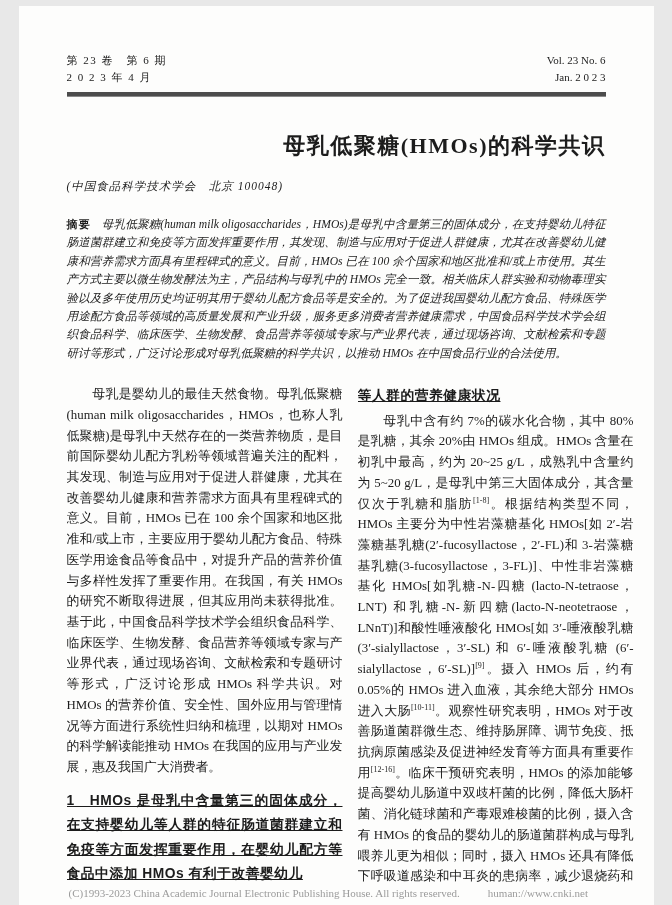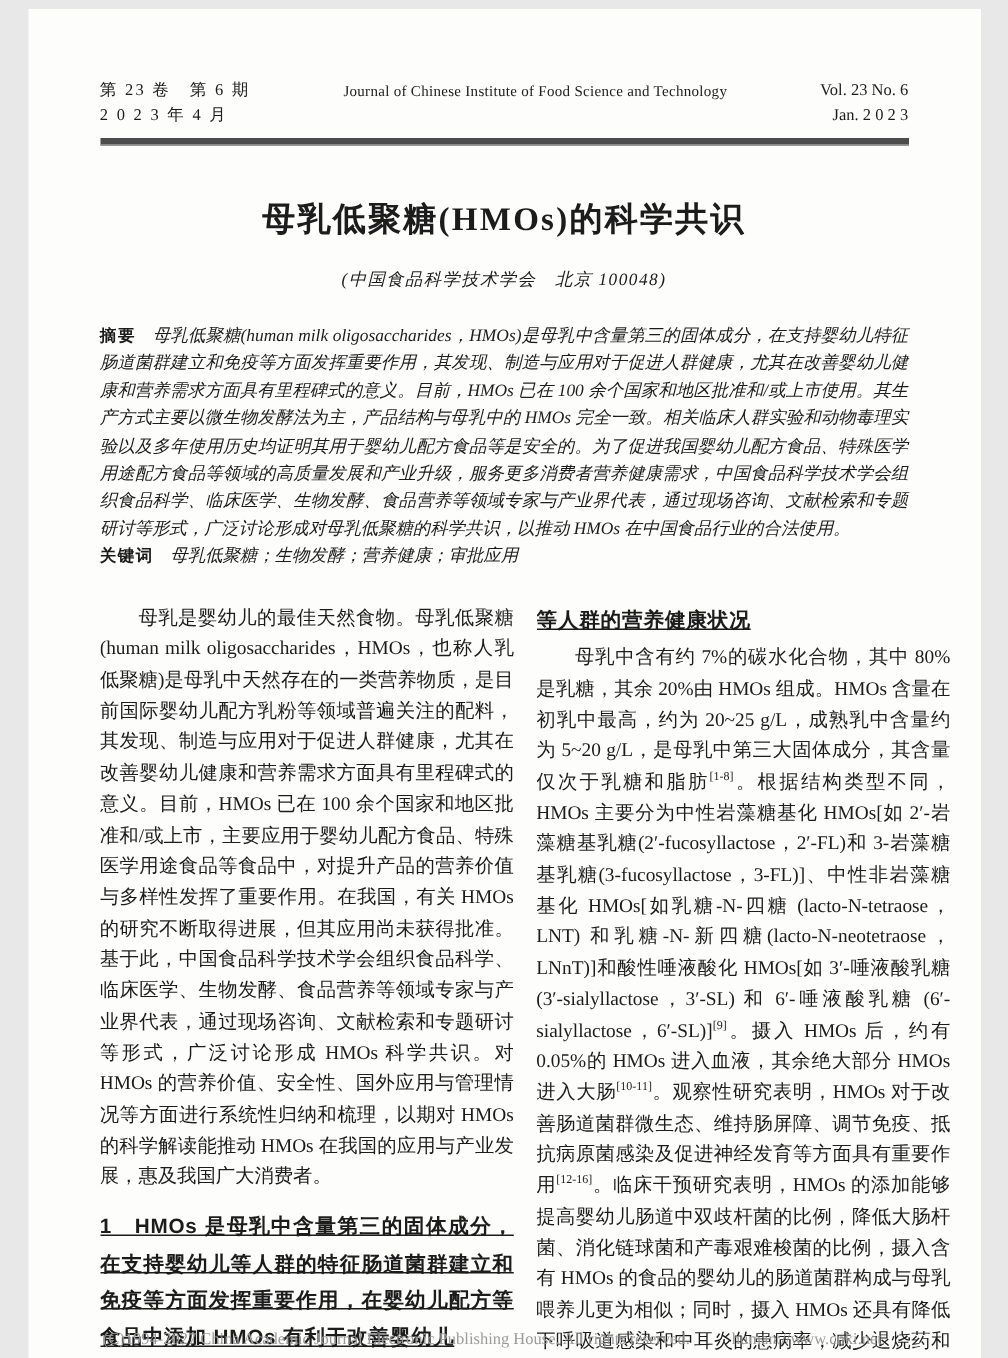--- a/index.html
+++ b/index.html
@@ -12,22 +12,22 @@
   
   .journal-header{display:flex;justify-content:space-between;align-items:flex-start;}
   .jh-side{font-size:11px;line-height:17px;white-space:nowrap;}
   .jh-left{letter-spacing:1.5px;}
   .jh-right{text-align:right;}
   .jh-center{flex:1;text-align:center;padding-top:1px;}
   .journal-name{font-size:18px;font-weight:600;letter-spacing:6px;line-height:20px;}
   .journal-en{font-size:10px;margin-top:3px;letter-spacing:0.2px;}
   .header-rule{height:4px;background:#4c4c4c;margin-top:6px;border-bottom:1px solid #8a8a8a;}
   
-  .article-title{text-align:center;font-size:22px;font-weight:bold;margin:34px 0 0 0;letter-spacing:1.5px;}
-  .affiliation{text-align:center;font-size:11.5px;margin-top:18px;font-style:italic;letter-spacing:1px;}
+  .article-title{text-align:right;font-size:22px;font-weight:bold;margin:34px 0 0 0;letter-spacing:1.5px;}
+  .affiliation{font-size:11.5px;margin-top:18px;font-style:italic;letter-spacing:1px;}
   
   .abstract-block{margin-top:21px;font-size:11.6px;line-height:18.4px;}
   .abstract-text{text-align:justify;font-style:italic;}
   .blabel{font-style:normal;font-weight:bold;font-family:"Liberation Sans","DejaVu Sans",sans-serif;font-size:11px;margin-right:11px;letter-spacing:1px;}
   .kw-line{font-style:italic;margin-top:1px;}
   .meta-line{font-style:normal;margin-top:1px;}
   .doi-label{font-weight:bold;font-family:"Liberation Sans","DejaVu Sans",sans-serif;font-size:11px;margin-left:22px;}
   
   .columns{display:flex;gap:15px;margin-top:21px;height:498px;}
   .col{flex:0 0 276px;width:276px;font-size:12.9px;line-height:20.7px;text-align:justify;overflow:hidden;}
@@ -51,39 +51,35 @@
 <body>
 
 <div class="page">
 
   <header class="journal-header">
     <div class="jh-side jh-left">
       <div>第 23 卷　第 6 期</div>
       <div>2 0 2 3 年 4 月</div>
     </div>
     <div class="jh-center">
-      <div class="journal-en">Journal of Chinese Institute of Food Science and Technology</div>
     </div>
     <div class="jh-side jh-right">
       <div>Vol. 23 No. 6</div>
       <div>Jan. 2 0 2 3</div>
     </div>
   </header>
 
   <div class="header-rule"></div>
 
   <h1 class="article-title">母乳低聚糖(HMOs)的科学共识</h1>
   <div class="affiliation">(中国食品科学技术学会　北京 100048)</div>
 
   <section class="abstract-block">
     <p class="abstract-text" style="margin:0;">
       <span class="blabel">摘要</span><span>母乳低聚糖(human milk oligosaccharides，HMOs)是母乳中含量第三的固体成分，在支持婴幼儿特征肠道菌群建立和免疫等方面发挥重要作用，其发现、制造与应用对于促进人群健康，尤其在改善婴幼儿健康和营养需求方面具有里程碑式的意义。目前，HMOs 已在 100 余个国家和地区批准和/或上市使用。其生产方式主要以微生物发酵法为主，产品结构与母乳中的 HMOs 完全一致。相关临床人群实验和动物毒理实验以及多年使用历史均证明其用于婴幼儿配方食品等是安全的。为了促进我国婴幼儿配方食品、特殊医学用途配方食品等领域的高质量发展和产业升级，服务更多消费者营养健康需求，中国食品科学技术学会组织食品科学、临床医学、生物发酵、食品营养等领域专家与产业界代表，通过现场咨询、文献检索和专题研讨等形式，广泛讨论形成对母乳低聚糖的科学共识，以推动 HMOs 在中国食品行业的合法使用。</span>
-    </p>
-    <p class="kw-line" style="margin:0;">
-      <span class="blabel">关键词</span><span>母乳低聚糖；生物发酵；营养健康；审批应用</span>
     </p>
   </section>
 
   <main class="columns">
 
     <div class="col col-left">
       <p>母乳是婴幼儿的最佳天然食物。母乳低聚糖(human milk oligosaccharides，HMOs，也称人乳低聚糖)是母乳中天然存在的一类营养物质，是目前国际婴幼儿配方乳粉等领域普遍关注的配料，其发现、制造与应用对于促进人群健康，尤其在改善婴幼儿健康和营养需求方面具有里程碑式的意义。目前，HMOs 已在 100 余个国家和地区批准和/或上市，主要应用于婴幼儿配方食品、特殊医学用途食品等食品中，对提升产品的营养价值与多样性发挥了重要作用。在我国，有关 HMOs 的研究不断取得进展，但其应用尚未获得批准。基于此，中国食品科学技术学会组织食品科学、临床医学、生物发酵、食品营养等领域专家与产业界代表，通过现场咨询、文献检索和专题研讨等形式，广泛讨论形成 HMOs 科学共识。对 HMOs 的营养价值、安全性、国外应用与管理情况等方面进行系统性归纳和梳理，以期对 HMOs 的科学解读能推动 HMOs 在我国的应用与产业发展，惠及我国广大消费者。</p>
       <h2 class="sec-heading">1　HMOs 是母乳中含量第三的固体成分，在支持婴幼儿等人群的特征肠道菌群建立和免疫等方面发挥重要作用，在婴幼儿配方等食品中添加 HMOs 有利于改善婴幼儿</h2>
 
     </div>
@@ -91,17 +87,17 @@
     <div class="col col-right">
       <h2 class="sec-heading">等人群的营养健康状况</h2>
       <p>
         <span>母乳中含有约 7%的碳水化合物，其中 80%是乳糖，其余 20%由 HMOs 组成。HMOs 含量在初乳中最高，约为 20~25 g/L，成熟乳中含量约为 5~20 g/L，是母乳中第三大固体成分，其含量仅次于乳糖和脂肪</span><span class="sup">[1-8]</span><span>。根据结构类型不同，HMOs 主要分为中性岩藻糖基化 HMOs[如 2′-岩藻糖基乳糖(2′-fucosyllactose，2′-FL)和 3-岩藻糖基乳糖(3-fucosyllactose，3-FL)]、中性非岩藻糖基化 HMOs[如乳糖-N-四糖 (lacto-N-tetraose，LNT) 和乳糖-N-新四糖(lacto-N-neotetraose，LNnT)]和酸性唾液酸化 HMOs[如 3′-唾液酸乳糖(3′-sialyllactose，3′-SL) 和 6′-唾液酸乳糖 (6′-sialyllactose，6′-SL)]</span><span class="sup">[9]</span><span>。摄入 HMOs 后，约有 0.05%的 HMOs 进入血液，其余绝大部分 HMOs 进入大肠</span><span class="sup">[10-11]</span><span>。观察性研究表明，HMOs 对于改善肠道菌群微生态、维持肠屏障、调节免疫、抵抗病原菌感染及促进神经发育等方面具有重要作用</span><span class="sup">[12-16]</span><span>。临床干预研究表明，HMOs 的添加能够提高婴幼儿肠道中双歧杆菌的比例，降低大肠杆菌、消化链球菌和产毒艰难梭菌的比例，摄入含有 HMOs 的食品的婴幼儿的肠道菌群构成与母乳喂养儿更为相似；同时，摄入 HMOs 还具有降低下呼吸道感染和中耳炎的患病率，减少退烧药和抗生素药物使用以及肠道疾病发生的作用</span>
       </p>
     </div>
 
   </main>
 
   <footer class="page-footer">
-    <span>(C)1994-2027 China Academic Journal Electronic Publishing House. All rights reserved.</span>
+    <span>(C)1993-2023 China Academic Journal Electronic Publishing House. All rights reserved.</span>
     <a href="#">human://www.cnki.net</a>
   </footer>
 
 </div>
 
 </body></html>

